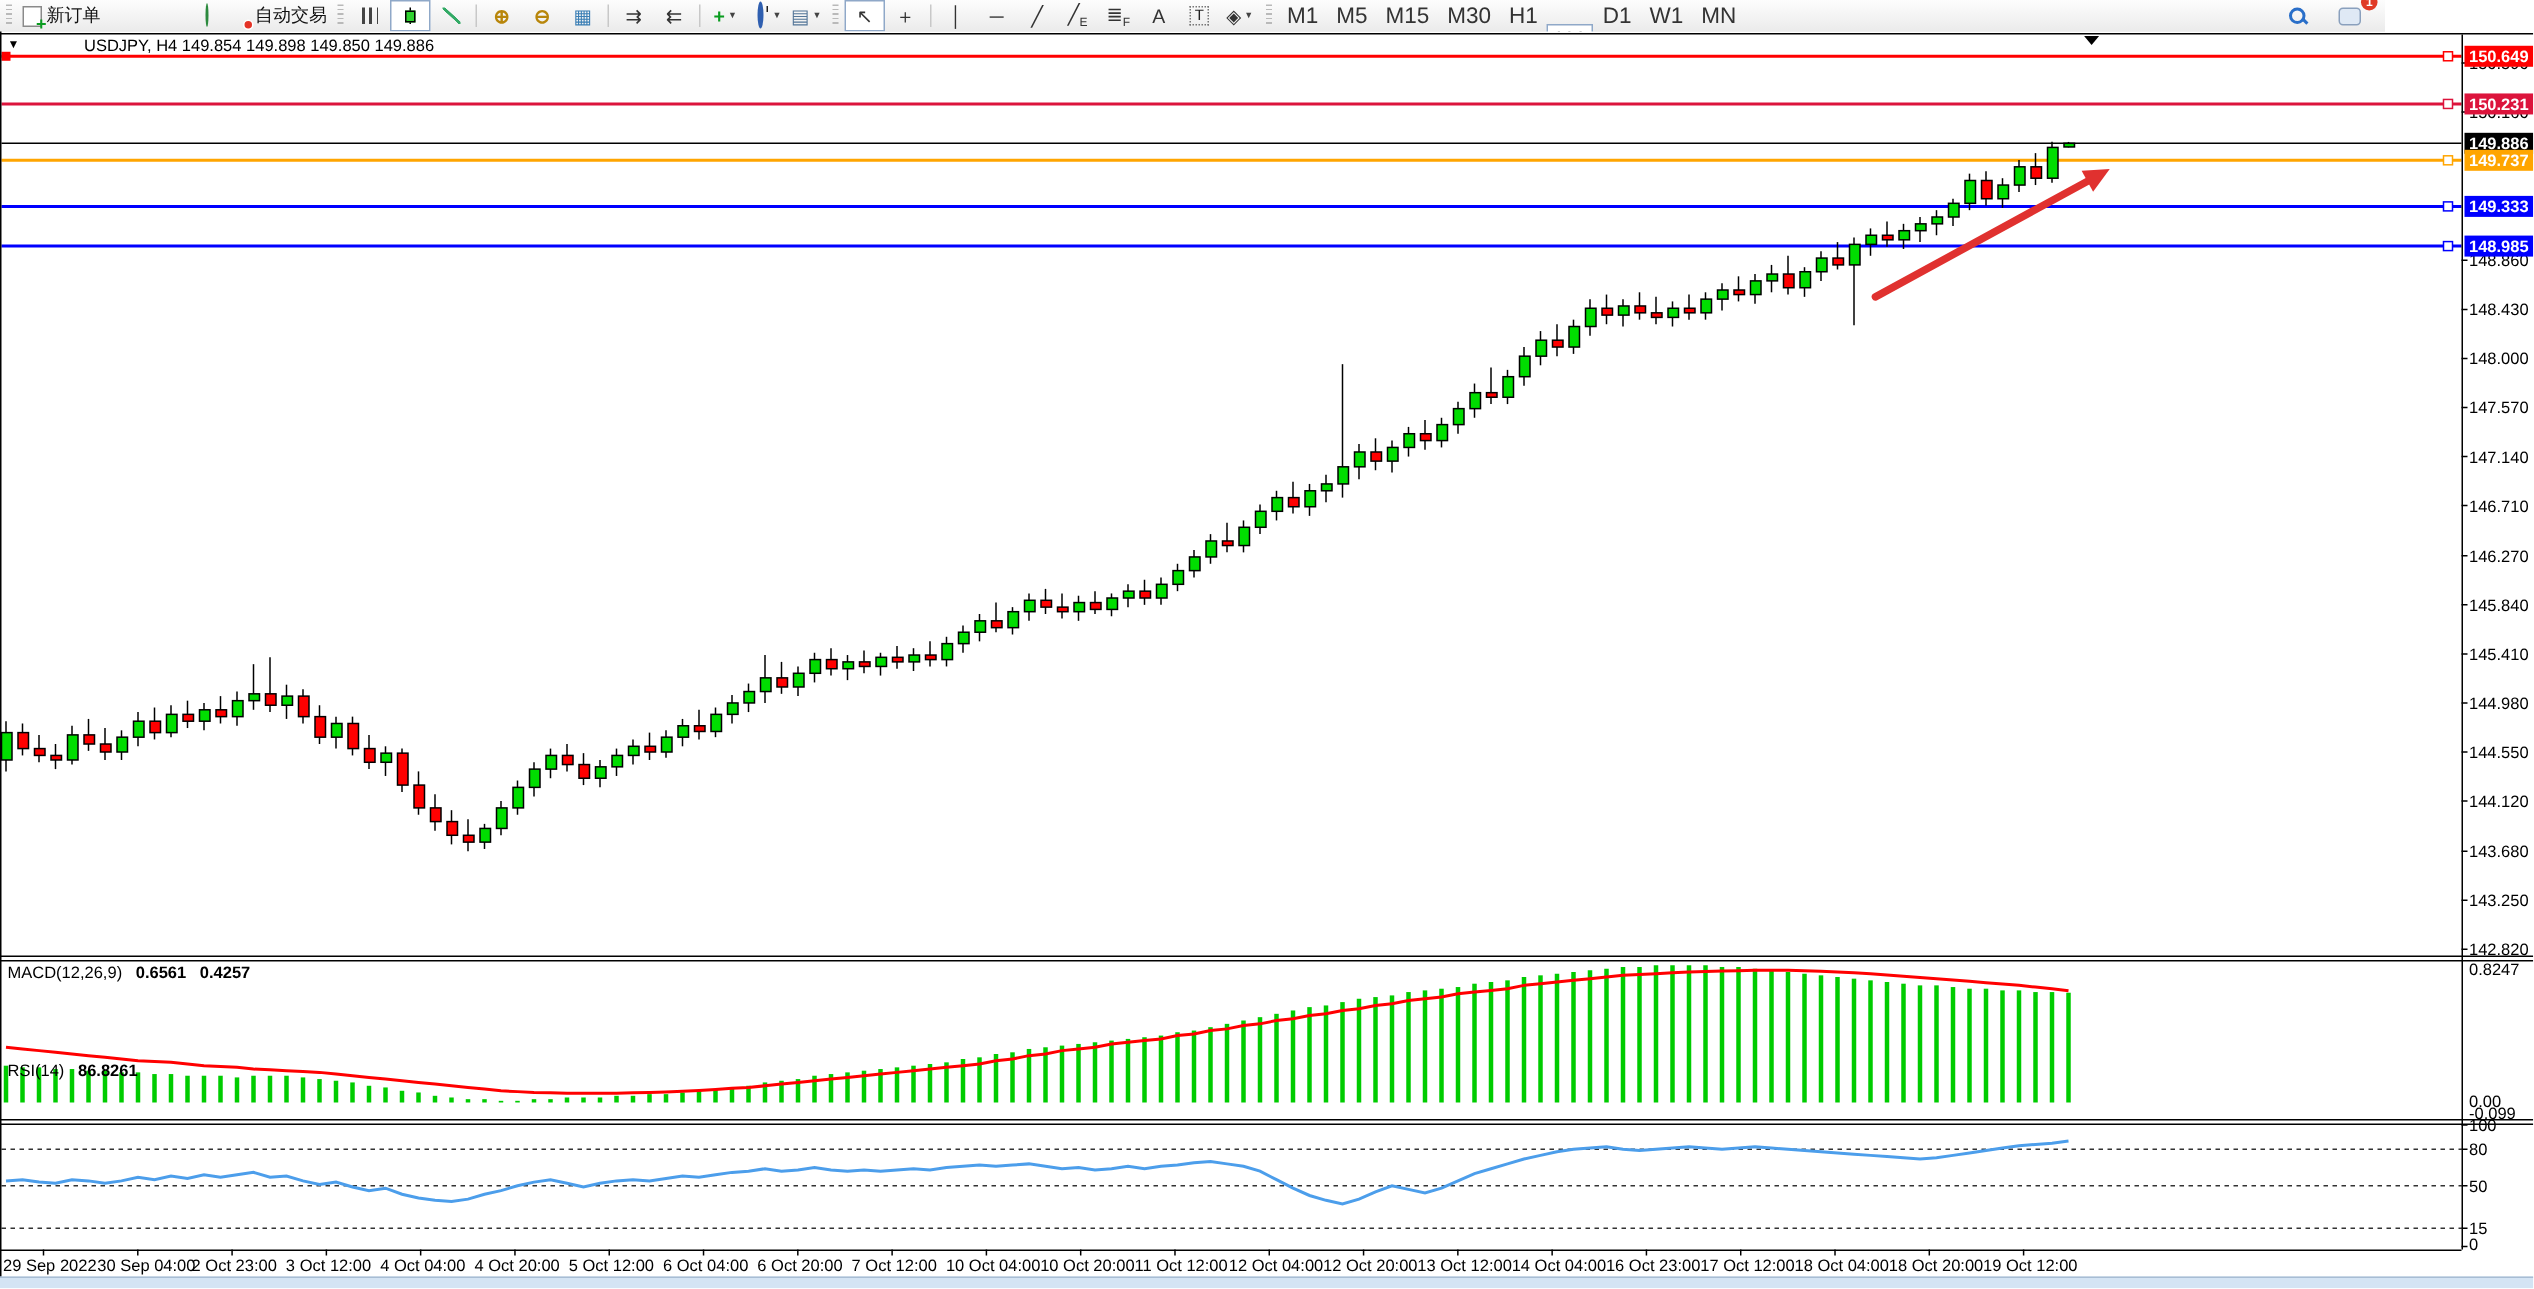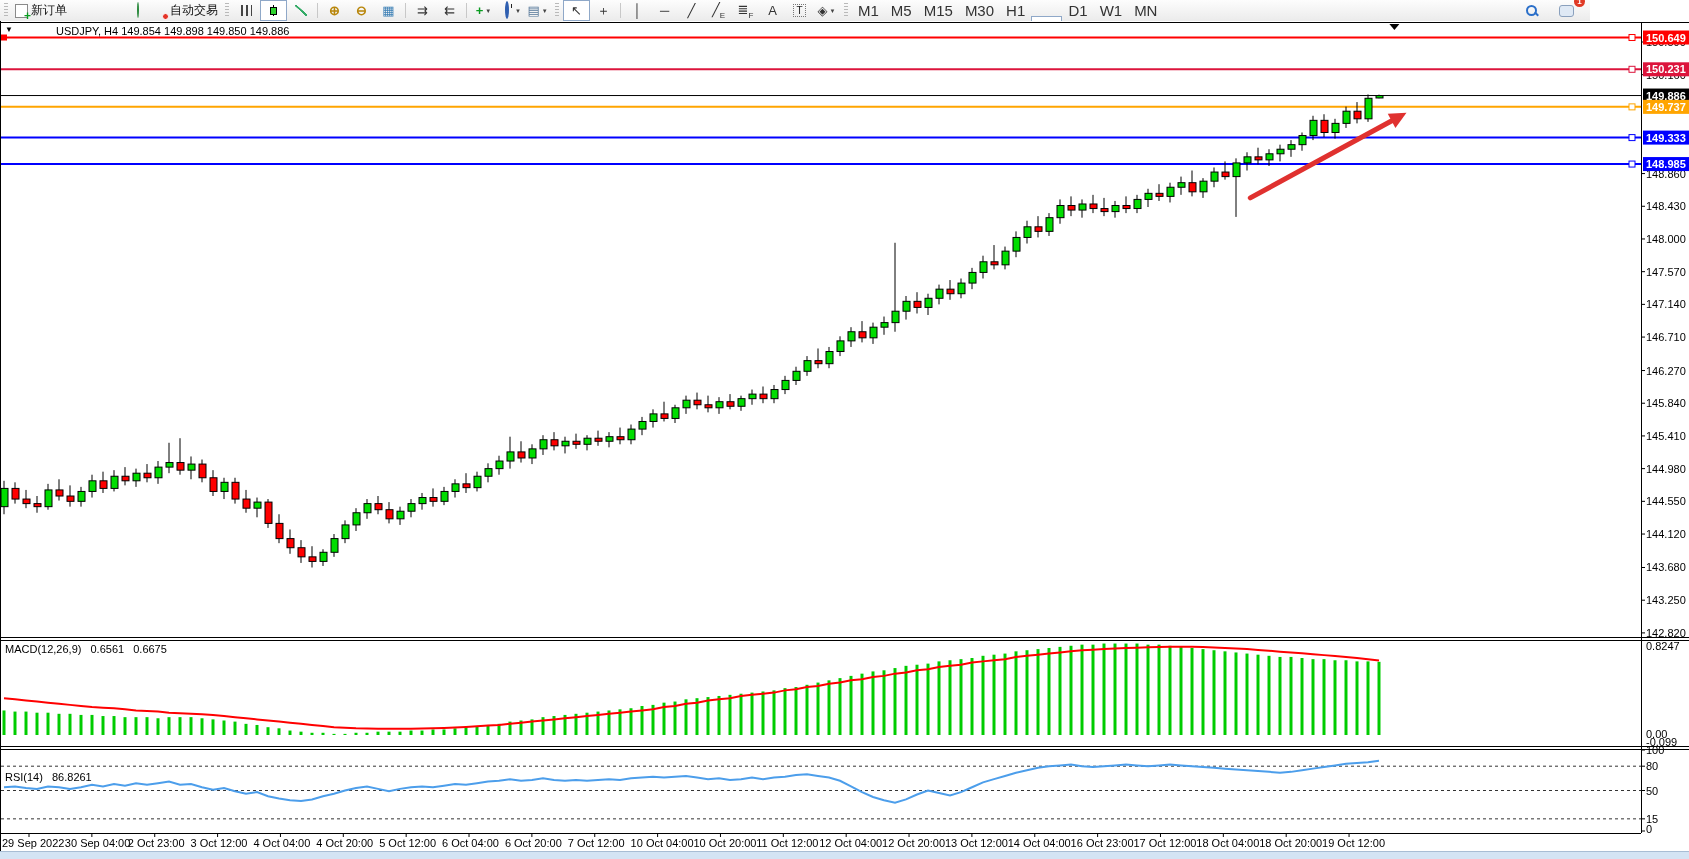--- a/index.html
+++ b/index.html
@@ -38,22 +38,22 @@
   .tf{font-size:15px;color:#333;padding:1px 5px;border:1px solid transparent;}
   .tf.pressed{background:#fff;border-color:#8fa8c8;margin-top:32px;}
   .boxT{border:1px dotted #777;padding:0 2px;font-size:10px;}
   .subE{font-size:8px;vertical-align:sub;}
   #tb-right{margin-left:auto;display:flex;align-items:center;gap:8px;padding-right:10px;}
   
   .ovl{position:absolute;font-size:11px;color:#000;white-space:nowrap;}
   #chart-title{left:16px;top:25px;padding-left:40px;}
   #sym-caret{left:5px;top:25px;font-size:8px;}
   #macd-label{left:5px;top:643px;}
-  #rsi-label{left:5px;top:771px;}
-  .vgap{margin-left:6px;}
+  #rsi-label{left:5px;top:708px;}
+  .vgap{margin-left:6px;font-weight:bold;}
   #status-strip{position:absolute;left:0;bottom:0;width:1689px;height:7px;background:#d4e4f4;border-top:1px solid #a8bdd4;}
   svg text{font-family:"Liberation Sans",sans-serif;}
 </style>
 </head>
 <body>
 
 <div id="app">
 
   <div id="toolbar">
     <span class="grip"></span>
@@ -683,21 +683,21 @@
       <text x="1259.2" y="847" style="font-size:11px;fill:#000;">18 Oct 20:00</text>
       <line x1="1349.06" y1="833" x2="1349.06" y2="837" stroke="#000"></line>
       <text x="1322.06" y="847" style="font-size:11px;fill:#000;">19 Oct 12:00</text>
     </svg>
 
   <span class="ovl" id="sym-caret">▼</span>
   <div class="ovl" id="chart-title">USDJPY, H4  149.854 149.898 149.850 149.886</div>
   <div class="ovl" id="macd-label">
     <span>MACD(12,26,9)</span>
     <span class="vgap">0.6561</span>
-    <span class="vgap">0.6675</span>
+    <span class="vgap">0.4257</span>
   </div>
   <div class="ovl" id="rsi-label">
     <span>RSI(14)</span>
     <span class="vgap">86.8261</span>
   </div>
 
   <div id="status-strip"></div>
 </div>
 
 </body></html>

